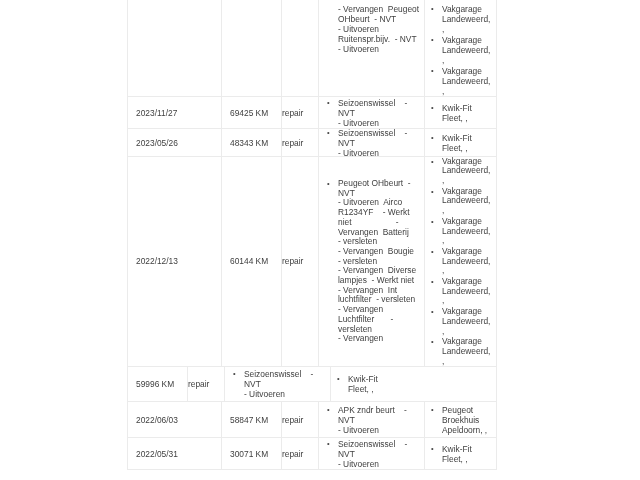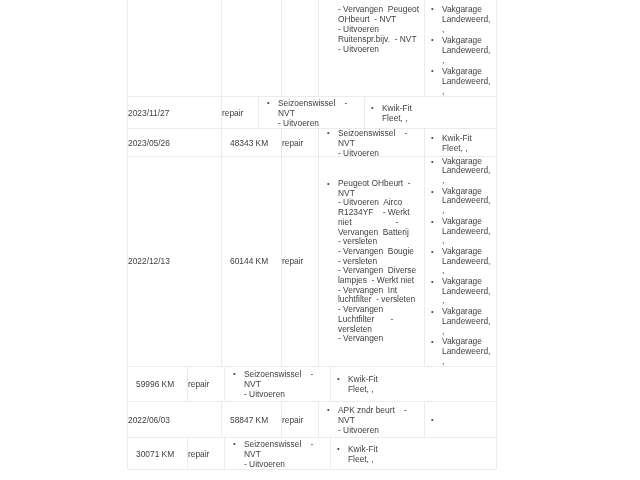--- a/index.html
+++ b/index.html
@@ -11,21 +11,21 @@
   .table {
     position:absolute; left:127px; top:0; width:370px;
     border-right:1px solid #ebebeb;
   }
   .tr { display:flex; border-bottom:1px solid #ebebeb; overflow:hidden; }
   .td {
     border-left:1px solid #ebebeb;
     display:flex; flex-direction:column; justify-content:center;
     overflow:hidden; font-size:8.4px; line-height:10px;
   }
-  .td-date   { width:94px;  padding-left:0; }
+  .td-date   { width:94px;  padding-left:8px; }
   .td-km     { width:60px;  padding-left:8px; }
   .td-type   { width:37px;  }
   .td-desc   { width:106px; padding:1px 2px 1px 7px; }
   .td-garage { width:72px;  padding:1px 2px 1px 5px; }
   .tr.cut .td { justify-content:flex-start; padding-top:4px; }
   .tr.dense .td { line-height:9.7px; }
   .item { display:flex; align-items:flex-start; margin-bottom:1px; }
   .item:last-child { margin-bottom:0; }
   .bullet { flex:0 0 12px; width:12px; font-size:7.5px; line-height:inherit; padding-left:1px; color:#4a4a4a; }
   .itext { white-space:pre; }
@@ -74,20 +74,23 @@
             <span class="itext">Vakgarage
 Landeweerd,
 ,</span>
           </div>
         </div>
       </div>
       <div class="tr" style="height: 32px;">
         <div class="td td-date">
           <span class="cellval">2023/11/27</span>
         </div>
+        <div class="td td-km">
+          <span class="cellval">69425 KM</span>
+        </div>
         <div class="td td-type">
           <span class="cellval">repair</span>
         </div>
         <div class="td td-desc">
           <div class="item">
             <span class="bullet">•</span>
             <span class="itext">Seizoenswissel    -
 NVT
 - Uitvoeren</span>
           </div>
@@ -240,24 +243,30 @@
           <div class="item">
             <span class="bullet">•</span>
             <span class="itext">APK zndr beurt    -
 NVT
 - Uitvoeren</span>
           </div>
         </div>
         <div class="td td-garage">
           <div class="item">
             <span class="bullet">•</span>
+            <span class="itext">Peugeot
+Broekhuis
+Apeldoorn, ,</span>
           </div>
         </div>
       </div>
       <div class="tr" style="height: 32px;">
+        <div class="td td-date">
+          <span class="cellval">2022/05/31</span>
+        </div>
         <div class="td td-km">
           <span class="cellval">30071 KM</span>
         </div>
         <div class="td td-type">
           <span class="cellval">repair</span>
         </div>
         <div class="td td-desc">
           <div class="item">
             <span class="bullet">•</span>
             <span class="itext">Seizoenswissel    -

